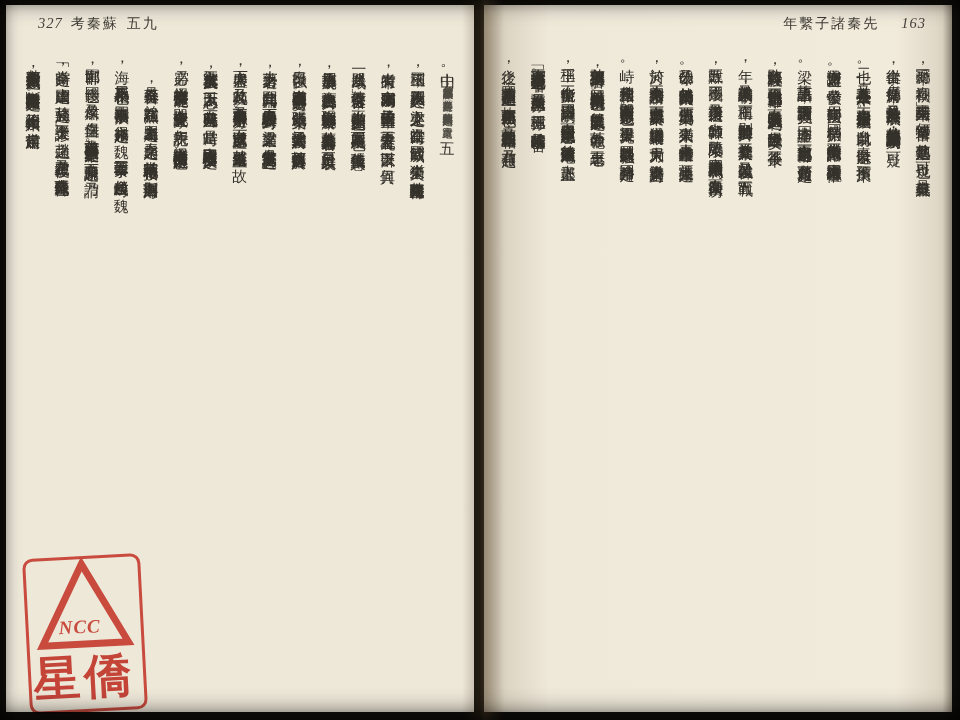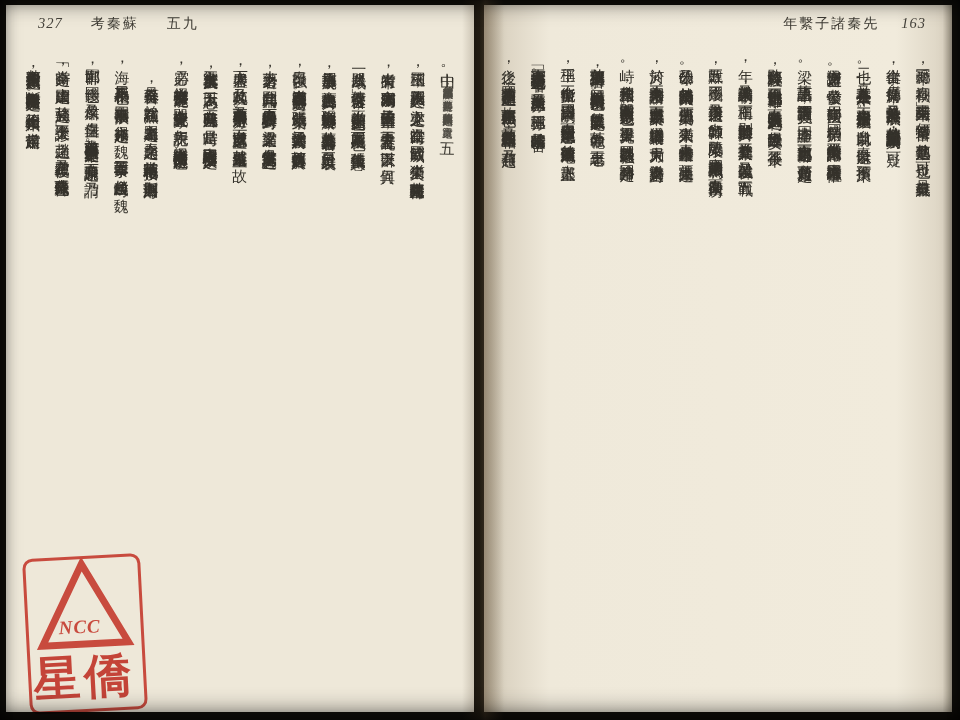--- a/index.html
+++ b/index.html
@@ -11,21 +11,21 @@
     background-color:#eee8d9;}
   .page-right{left:484px;width:468px;
     background:linear-gradient(90deg,#c2b9a6 0%,#ddd5c4 5%,#efe9da 14%,#f1ebdc 88%,#ddd5c4 98%,#a79e8b 100%);
     background-color:#efe9da;}
   .gutter{position:absolute;left:462px;top:0;width:42px;height:720px;z-index:3;pointer-events:none;
     background:linear-gradient(90deg,rgba(50,38,24,0) 0%,rgba(70,55,35,.30) 42%,rgba(95,75,50,.42) 55%,rgba(50,38,24,0) 100%);}
   .vignette{position:absolute;inset:0;z-index:4;pointer-events:none;
     box-shadow:inset 0 14px 22px -14px rgba(0,0,0,.75), inset 0 -16px 24px -12px rgba(0,0,0,.8),
                inset 14px 0 20px -14px rgba(0,0,0,.6), inset -14px 0 20px -14px rgba(0,0,0,.65);}
   .header{position:absolute;top:10px;font-size:14px;color:#3d3a33;letter-spacing:2px;display:flex;align-items:baseline;}
-  .header-l{left:32px;gap:28px;}
+  .header-l{left:32px;gap:8px;}
   .header-r{right:26px;gap:22px;}
   .pagenum{font-style:italic;font-size:14.5px;letter-spacing:1px;color:#44413a;}
   .colwrap{position:absolute;writing-mode:vertical-rl;text-orientation:mixed;color:#35322b;z-index:2;}
   .page-right .colwrap{top:52px;right:15px;height:655px;}
   .page-left  .colwrap{top:54px;right:14px;height:652px;transform:rotate(.5deg);}
   .col{line-height:29.6px;font-size:15px;letter-spacing:.6px;}
   .col .small{font-size:10.5px;letter-spacing:.3px;opacity:.85;}
   .col.indent{text-indent:17px;}
   .stamp{position:absolute;left:26px;top:556px;width:118px;height:156px;z-index:6;
          transform:rotate(-3deg);opacity:.88;mix-blend-mode:multiply;}

